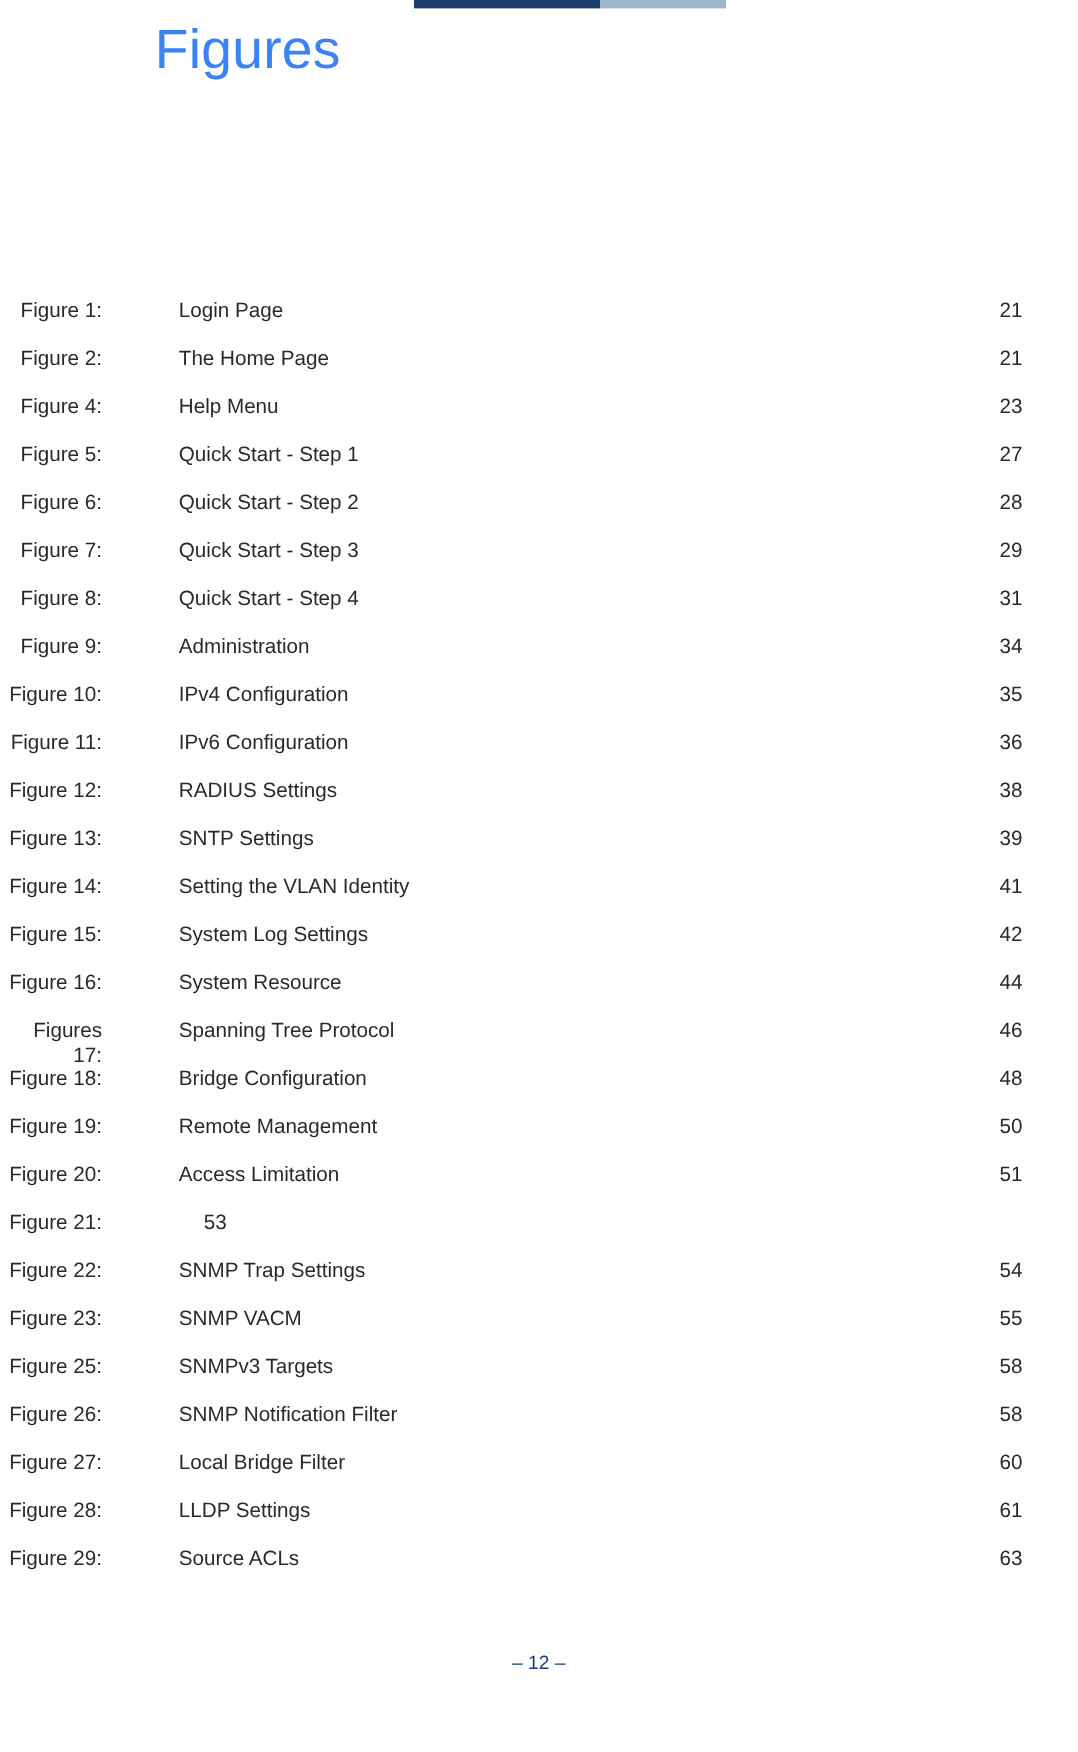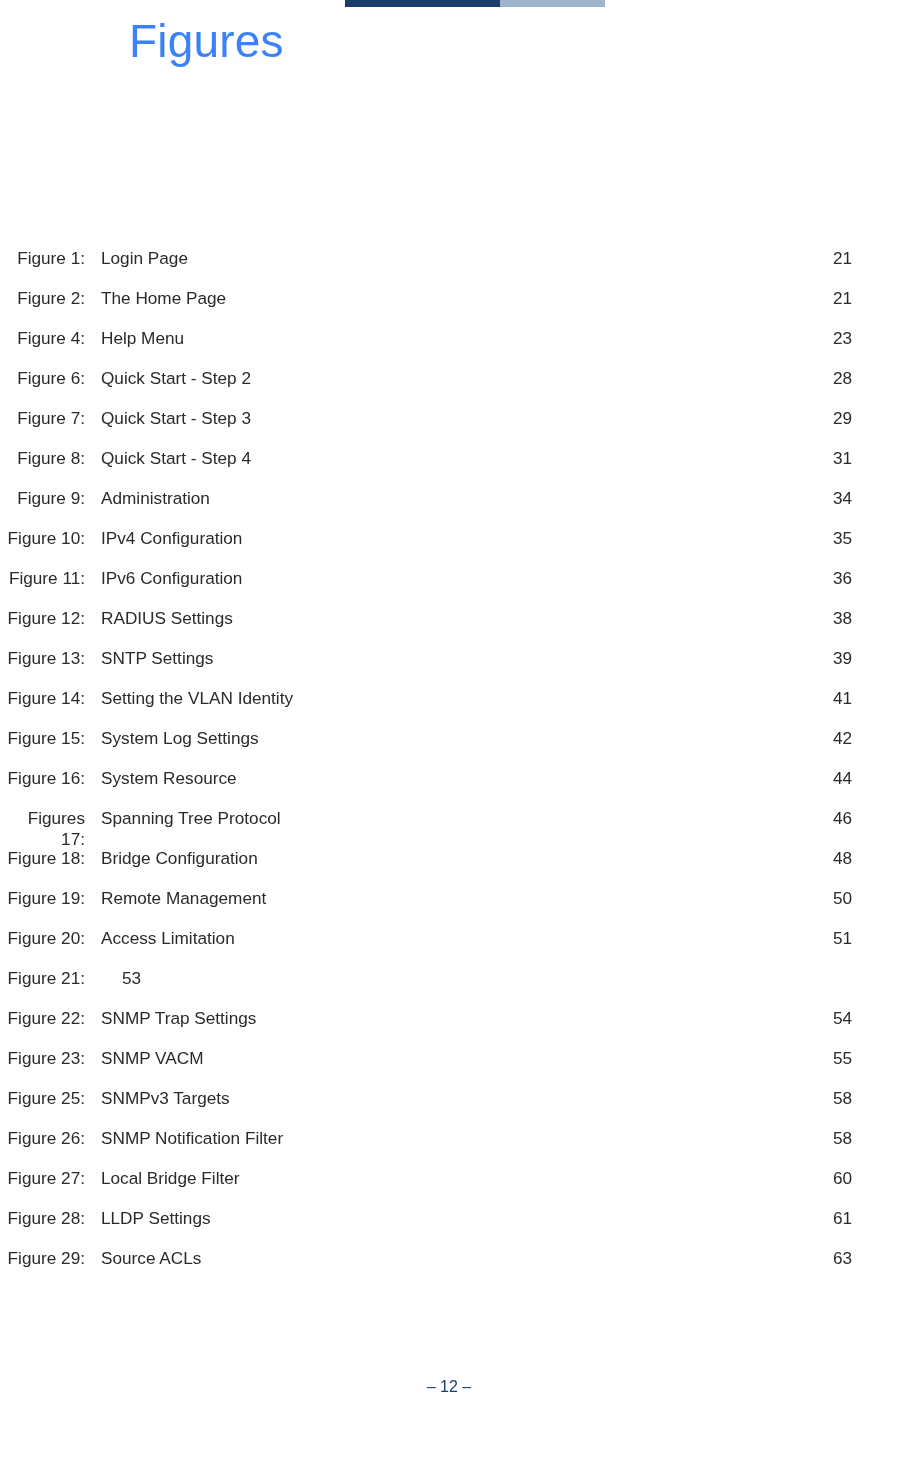--- a/index.html
+++ b/index.html
@@ -41,20 +41,21 @@
       left: 6px;
       width: 846px;
     }
     .figure-row {
       display: flex;
       align-items: baseline;
       height: 40px;
       font-size: 17.2px;
       color: #2a2a2a;
       font-weight: 500;
+      gap: 48px;
     }
     .fig-label {
       width: 95px;
       text-align: right;
       padding-right: 16px;
       flex-shrink: 0;
     }
     .fig-title {
       flex: 1;
     }
@@ -94,20 +95,25 @@
       <span class="fig-label">Figure 2:</span>
       <span class="fig-title">The Home Page</span>
       <span class="fig-page">21</span>
     </div>
     <div class="figure-row">
       <span class="fig-label">Figure 4:</span>
       <span class="fig-title">Help Menu</span>
       <span class="fig-page">23</span>
     </div>
     <div class="figure-row">
+      <span class="fig-label">Figure 5:</span>
+      <span class="fig-title">Quick Start - Step 1</span>
+      <span class="fig-page">27</span>
+    </div>
+    <div class="figure-row">
       <span class="fig-label">Figure 6:</span>
       <span class="fig-title">Quick Start - Step 2</span>
       <span class="fig-page">28</span>
     </div>
     <div class="figure-row">
       <span class="fig-label">Figure 7:</span>
       <span class="fig-title">Quick Start - Step 3</span>
       <span class="fig-page">29</span>
     </div>
     <div class="figure-row">

